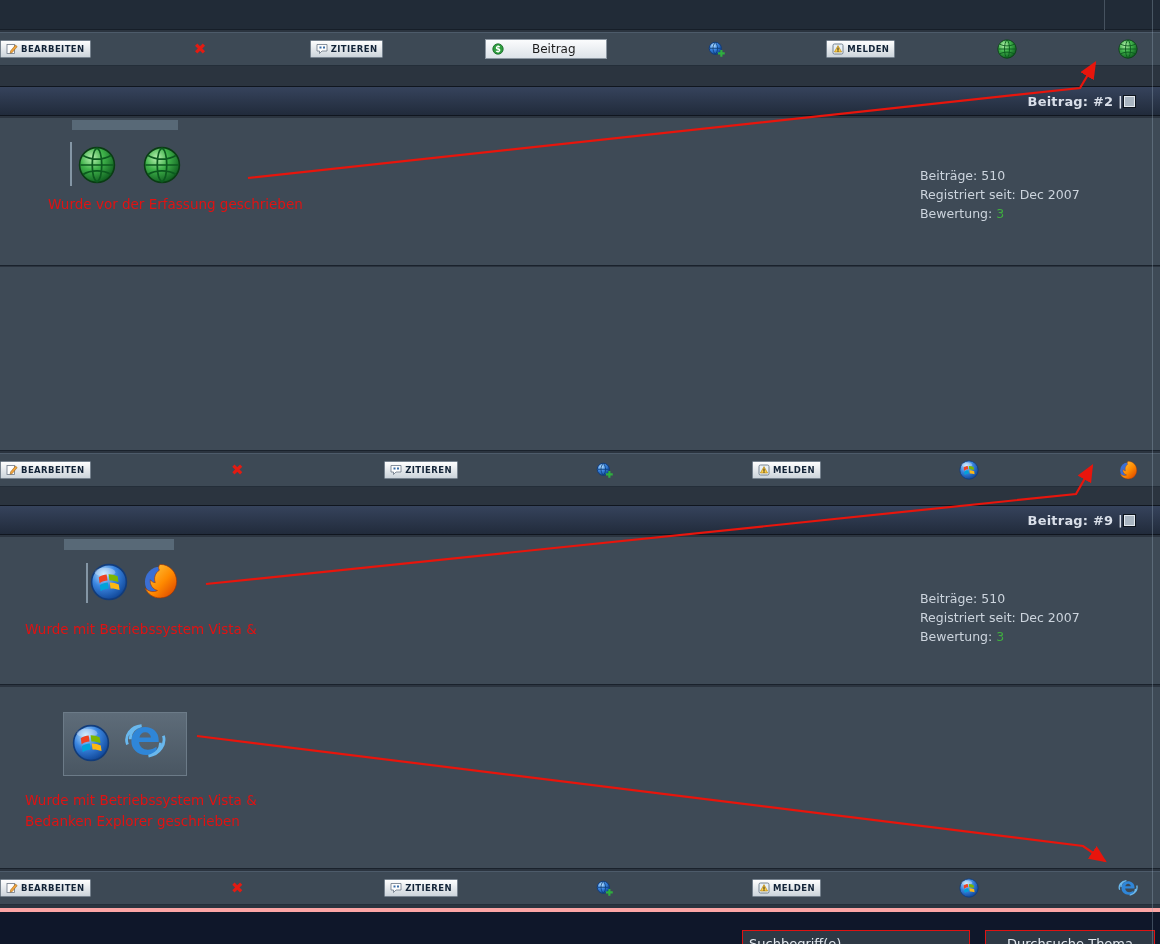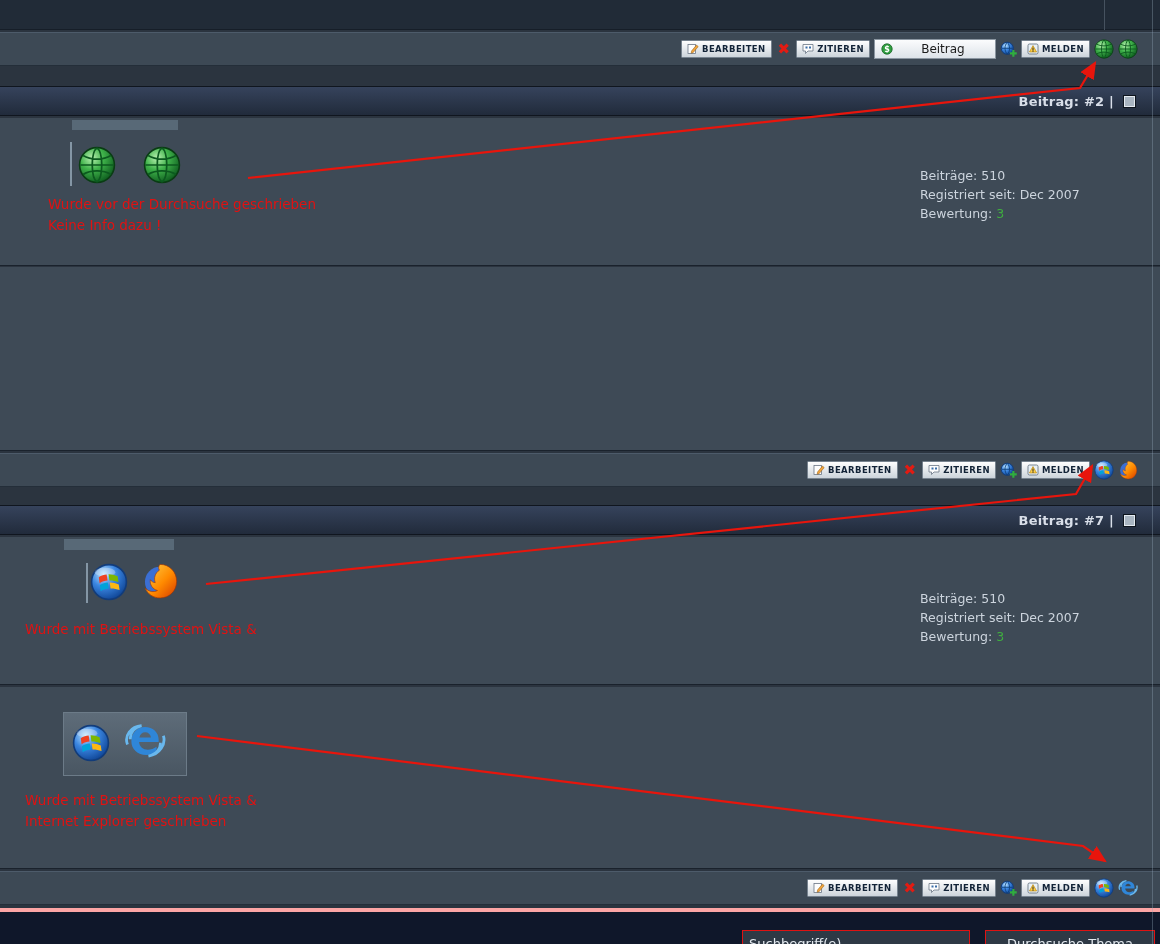--- a/index.html
+++ b/index.html
@@ -4,38 +4,38 @@
 <style>
   *{margin:0;padding:0;box-sizing:border-box}
   html,body{background:#2b343f}
   .page{position:relative;width:1160px;height:944px;background:#2b343f;overflow:hidden;
         font-family:"DejaVu Sans",sans-serif}
   .topstrip{position:absolute;left:0;right:0;top:0;height:30px;background:#212b37;border-bottom:1px solid #161e28}
   .top-divider{position:absolute;left:1104px;top:0;width:1px;height:30px;background:#46525f}
 
   .toolbar{position:absolute;left:0;right:0;height:34px;background:#3d4955;
            border-top:1px solid rgba(88,104,120,.6);border-bottom:1px solid #242e39;
-           display:flex;align-items:center;justify-content:flex-end;gap:4px;padding-right:22px}
+           display:flex;align-items:center;justify-content:space-between;gap:4px;padding-right:22px}
   .vbbtn{display:inline-flex;align-items:center;gap:3px;height:18px;padding:0 5px;
          background:linear-gradient(#fefefe,#ccd4db);border:1px solid #76828e;border-radius:1px;cursor:pointer}
   .vbbtn .lbl{font:bold 8.5px "DejaVu Sans",sans-serif;color:#122337;letter-spacing:.4px}
   .icn{display:inline-flex}
   .icn svg{width:12px;height:12px}
   .xdel{color:#e31b12;font:bold 15px "DejaVu Sans",sans-serif;margin:0 2px;cursor:pointer}
   .thanksbtn{display:inline-flex;align-items:center;gap:4px;height:20px;padding:0 6px;min-width:122px;
              background:linear-gradient(#fbfcfd,#dde3e9);border:1px solid #8b96a1;cursor:pointer}
   .thankslabel{font:12px "DejaVu Sans",sans-serif;color:#1c1c1c;flex:1;text-align:center}
   .soloicn{display:inline-flex;cursor:pointer}
   .soloicn svg{width:17px;height:17px}
   .osicn{display:inline-flex}
   .osicn svg{width:20px;height:20px}
 
   .thead{position:absolute;left:0;right:0;height:30px;background:linear-gradient(#36435c,#212b3b);
          border-top:1px solid #10161f;border-bottom:1px solid #10161f;
-         display:flex;align-items:center;justify-content:flex-end;gap:9px;padding-right:24px}
+         display:flex;align-items:center;justify-content:flex-end;padding-right:24px}
   .thead .hlbl{font:bold 13px "DejaVu Sans",sans-serif;color:#d9dfe9;letter-spacing:.2px}
   .checkbox{width:13px;height:13px;background:#a9b5c1;border:1px solid #0d141d;
             box-shadow:inset 0 0 0 1px #e4eaf0;cursor:pointer}
 
   .sect{position:absolute;left:0;right:0;background:#3e4a56;border-bottom:1px solid #1a222c}
   .avatar-strip{position:absolute;background:#5f7080;opacity:.8}
   .vline{position:absolute;width:2px;background:#8496a5}
   .bigicn{position:absolute}
   .bigicn svg{width:38px;height:38px}
   .bigicn.sz42 svg{width:42px;height:42px}
@@ -196,22 +196,21 @@
   <div class="sect" style="top:118px;height:148px">
     <div class="avatar-strip" style="left:72px;top:2px;width:106px;height:10px"></div>
     <div class="vline" style="left:70px;top:24px;height:44px"></div>
     <span class="bigicn" style="left:78px;top:28px"><svg viewBox="0 0 24 24">
           <use href="#sym-globe"></use>
         </svg></span>
     <span class="bigicn" style="left:143px;top:28px"><svg viewBox="0 0 24 24">
           <use href="#sym-globe"></use>
         </svg></span>
     <div class="rednote" style="left:48px;top:76px">
-      <div>Wurde vor der Durchsuche geschrieben</div>
-      <div>Keine Info dazu !</div>
+      <div>Wurde vor der Erfassung geschrieben</div>
     </div>
     <div class="stats" style="left:920px;top:48px">
       <div>Beiträge: 510</div>
       <div>Registriert seit: Dec 2007</div>
       <div>
         <span>Bewertung:</span>
         <span class="green">3</span>
       </div>
     </div>
   </div>
@@ -255,21 +254,21 @@
         </svg>
       </span>
     <span class="osicn">
         <svg viewBox="0 0 24 24">
           <use href="#sym-fx"></use>
         </svg>
       </span>
   </div>
 
   <div class="thead" style="top:505px">
-    <span class="hlbl">Beitrag: #7 |</span>
+    <span class="hlbl">Beitrag: #9 |</span>
     <span class="checkbox"></span>
   </div>
 
   <div class="sect" style="top:537px;height:148px">
     <div class="avatar-strip" style="left:64px;top:2px;width:110px;height:11px"></div>
     <div class="vline" style="left:86px;top:26px;height:40px"></div>
     <span class="bigicn" style="left:90px;top:26px"><svg viewBox="0 0 24 24">
           <use href="#sym-win"></use>
         </svg></span>
     <span class="bigicn" style="left:141px;top:25px"><svg viewBox="0 0 24 24">
@@ -291,21 +290,21 @@
   <div class="sect" style="top:687px;height:182px">
     <div class="lightpanel" style="left:63px;top:25px;width:124px;height:64px"></div>
     <span class="bigicn" style="left:72px;top:37px"><svg viewBox="0 0 24 24">
           <use href="#sym-win"></use>
         </svg></span>
     <span class="bigicn sz42" style="left:124px;top:33px"><svg viewBox="0 0 24 24">
           <use href="#sym-ie"></use>
         </svg></span>
     <div class="rednote" style="left:25px;top:103px">
       <div>Wurde mit Betriebssystem Vista &amp;</div>
-      <div>Internet Explorer geschrieben</div>
+      <div>Bedanken Explorer geschrieben</div>
     </div>
   </div>
 
   <div class="toolbar" style="top:871px">
     <button class="vbbtn">
       <span class="icn">
           <svg viewBox="0 0 12 12">
             <use href="#sym-edit"></use>
           </svg>
         </span>

